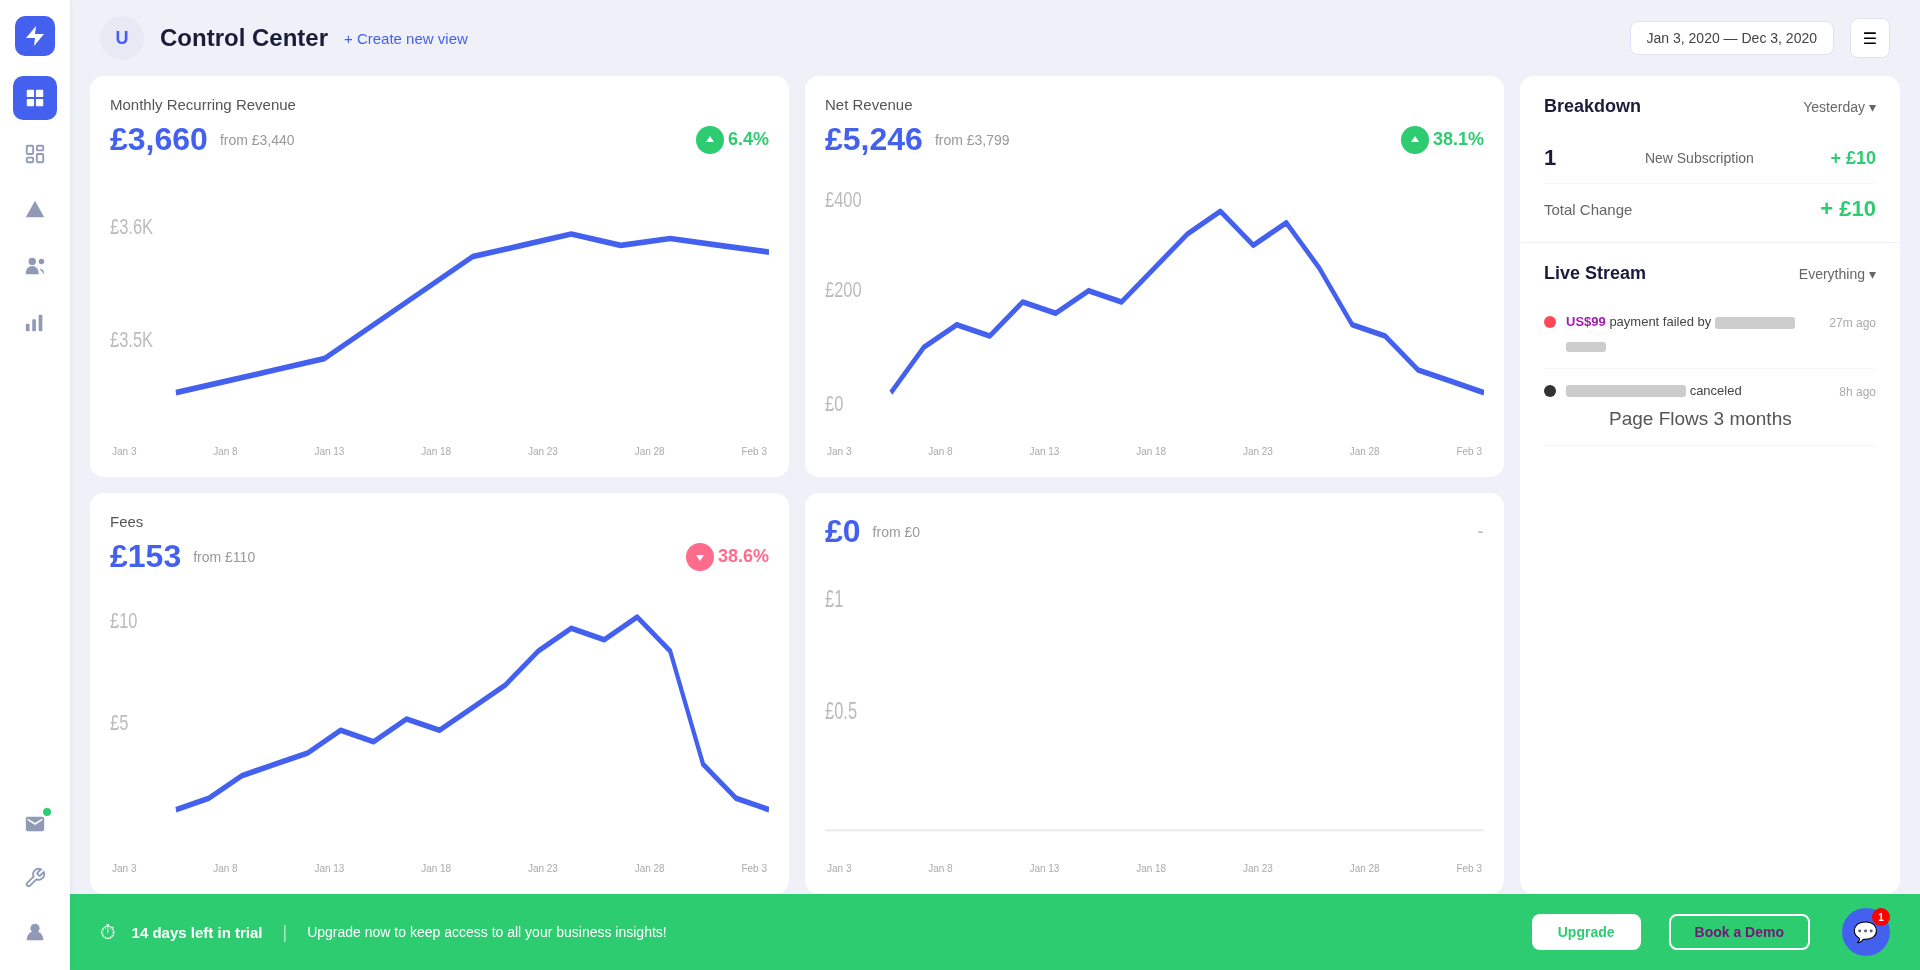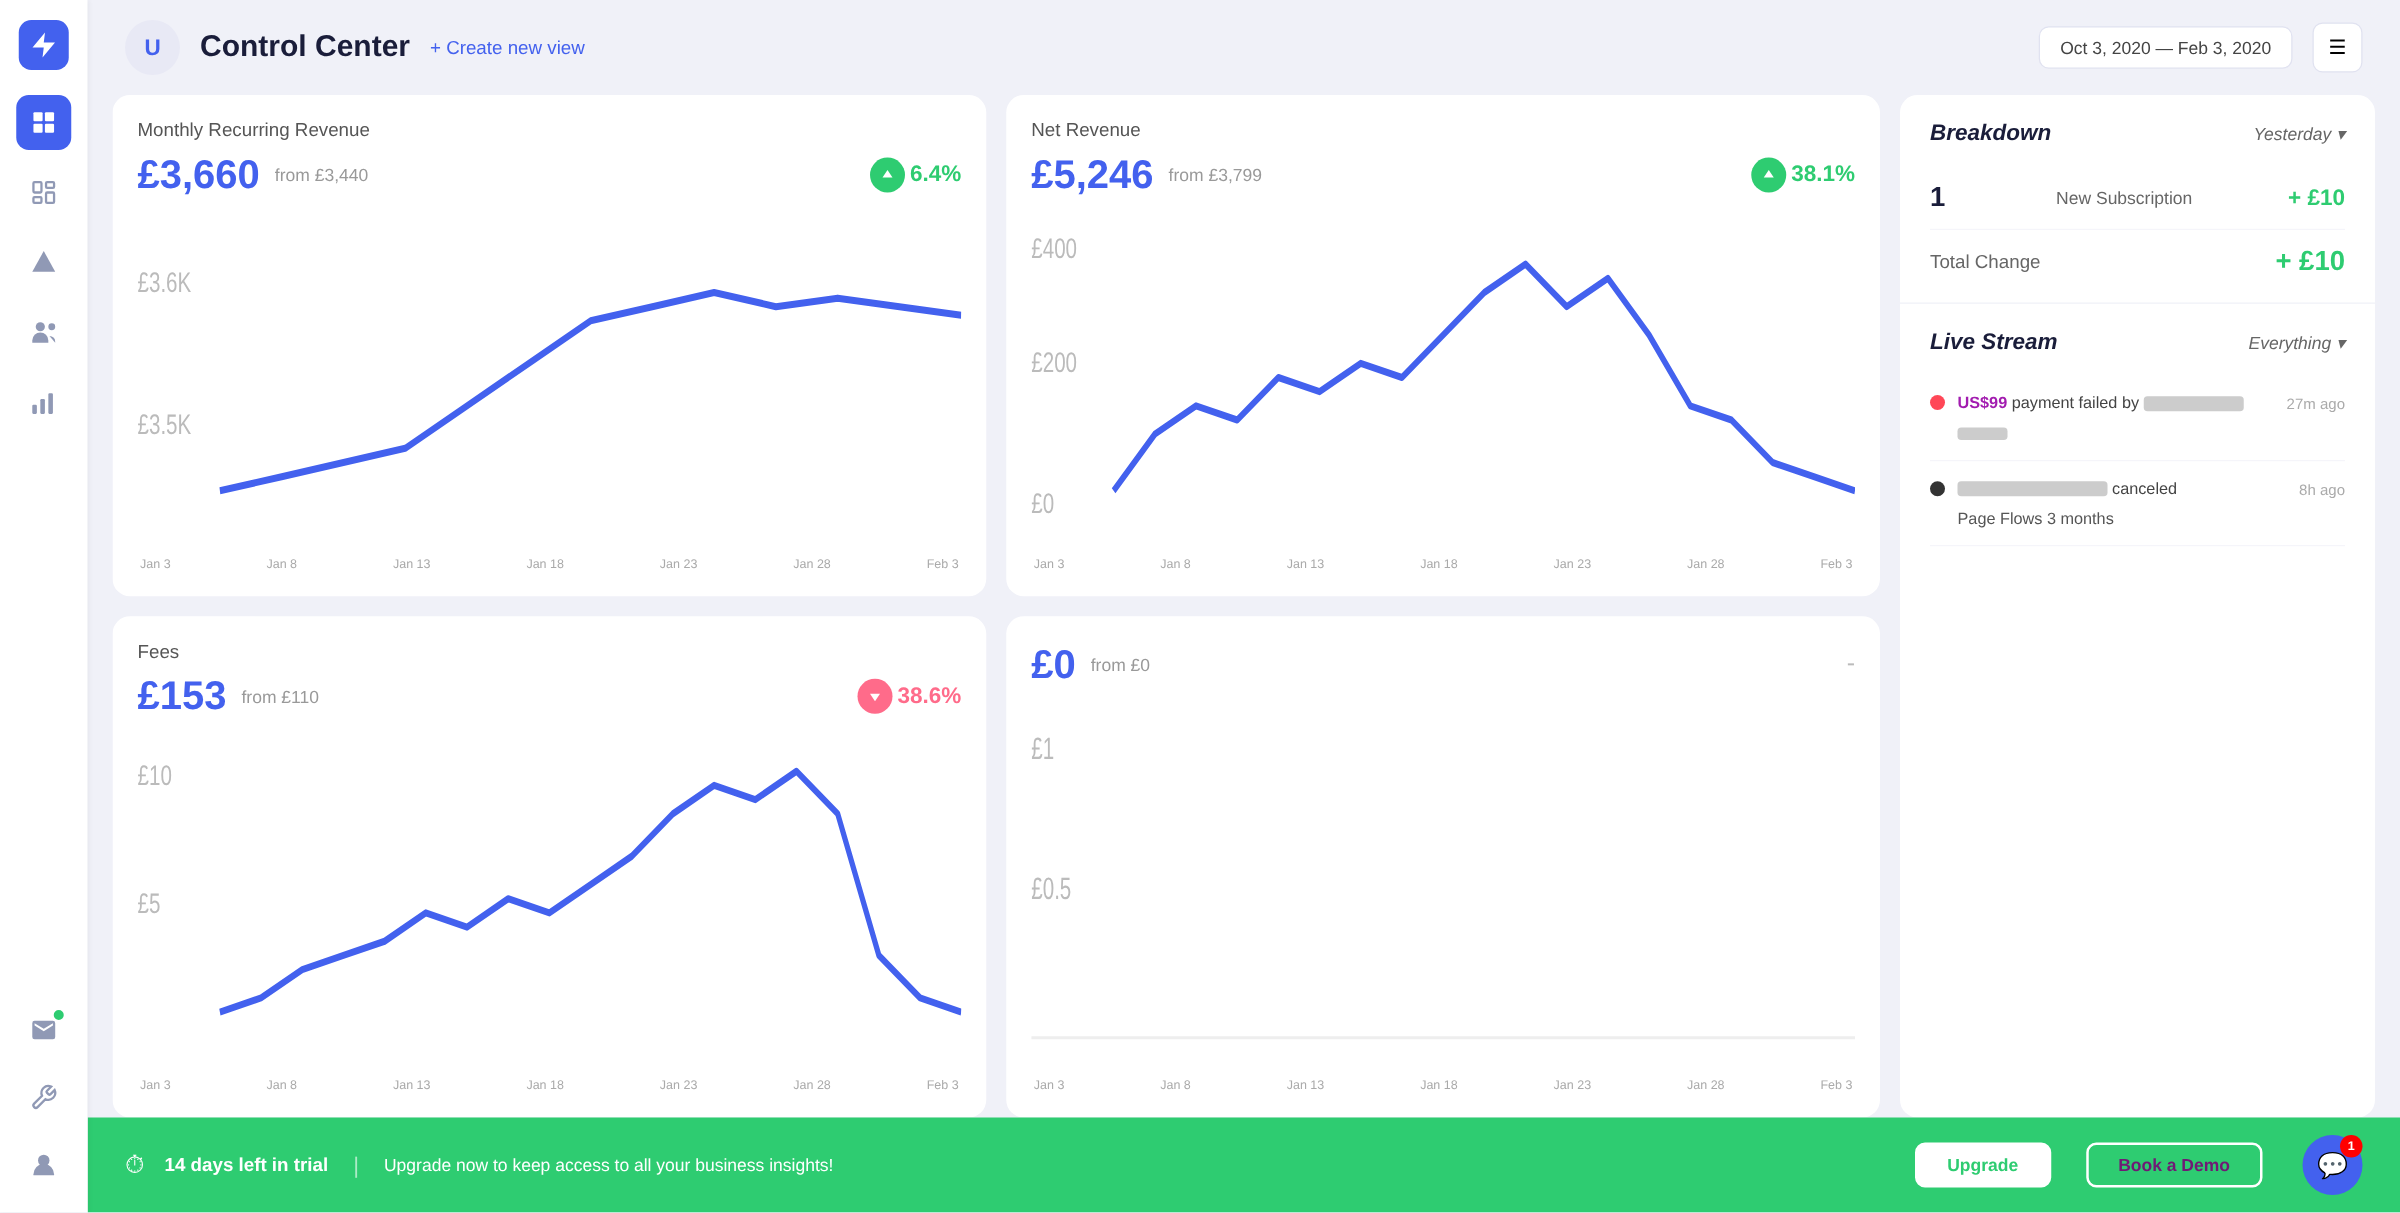--- a/index.html
+++ b/index.html
@@ -51,21 +51,21 @@
     .badge-dash { font-size: 20px; color: #bbb; margin-left: auto; }
     .chart-area { flex: 1; position: relative; min-height: 0; }
     svg.line-chart { width: 100%; height: 100%; }
     .x-labels { display: flex; justify-content: space-between; font-size: 10px; color: #aaa; padding: 0 2px; }
 
     
     .right-panel { width: 380px; display: flex; flex-direction: column; gap: 0; background: white; border-radius: 14px; overflow: hidden; }
 
     
     .breakdown-section { padding: 20px 24px; border-bottom: 1px solid #f0f1f8; }
-    .section-header { display: flex; align-items: center; justify-content: space-between; margin-bottom: 16px; font-style: italic; }
+    .section-header { display: flex; align-items: center; justify-content: space-between; margin-bottom: 16px; }
     .section-title { font-size: 18px; font-weight: 700; color: #1a1d3a; }
     .section-dropdown { display: flex; align-items: center; gap: 4px; font-size: 14px; color: #666; cursor: pointer; }
     .breakdown-row { display: flex; align-items: center; justify-content: space-between; padding: 12px 0; border-bottom: 1px solid #f5f5fa; }
     .breakdown-row:last-child { border-bottom: none; }
     .breakdown-num { font-size: 22px; font-weight: 700; color: #1a1d3a; margin-right: 12px; }
     .breakdown-label { font-size: 14px; color: #666; }
     .breakdown-amount { font-size: 18px; font-weight: 700; color: #2ecc71; }
     .total-row { display: flex; align-items: center; justify-content: space-between; padding-top: 12px; }
     .total-label { font-size: 15px; color: #666; font-weight: 500; }
     .total-amount { font-size: 22px; font-weight: 700; color: #2ecc71; }
@@ -163,21 +163,21 @@
 </div>
 
 <div class="main">
 
   <div class="header">
     <div class="avatar-circle">U</div>
     <span class="header-title">Control Center</span>
     <a class="create-view-btn" href="#">+ Create new view</a>
     <div class="header-spacer"></div>
     <div class="date-range">
-      <span>Oct 3, 2020  —  Feb 3, 2020</span>
+      <span>Jan 3, 2020  —  Dec 3, 2020</span>
     </div>
     <div class="hamburger-btn">
       <span>☰</span>
     </div>
   </div>
 
   <div class="content">
 
     <div class="charts-grid">
 
@@ -360,21 +360,21 @@
         <div class="stream-item">
           <div class="stream-dot dark"></div>
           <div class="stream-content">
             <div class="stream-row-top">
               <span>
                 <span class="stream-blur" style="width:120px">&nbsp;</span>
                 <span> canceled</span>
               </span>
               <span class="stream-time">8h ago</span>
             </div>
-            <div style="margin-top:4px; font-size:13px; color:#555;">Page Flows 3 months</div>
+            <div style="margin-top:4px; font-size:19px; color:#555;margin-left:43px;">Page Flows 3 months</div>
           </div>
         </div>
       </div>
 
     </div>
   </div>
 
   <div class="trial-bar">
     <span class="trial-icon">⏱</span>
     <span class="trial-text-main">14 days left in trial</span>

